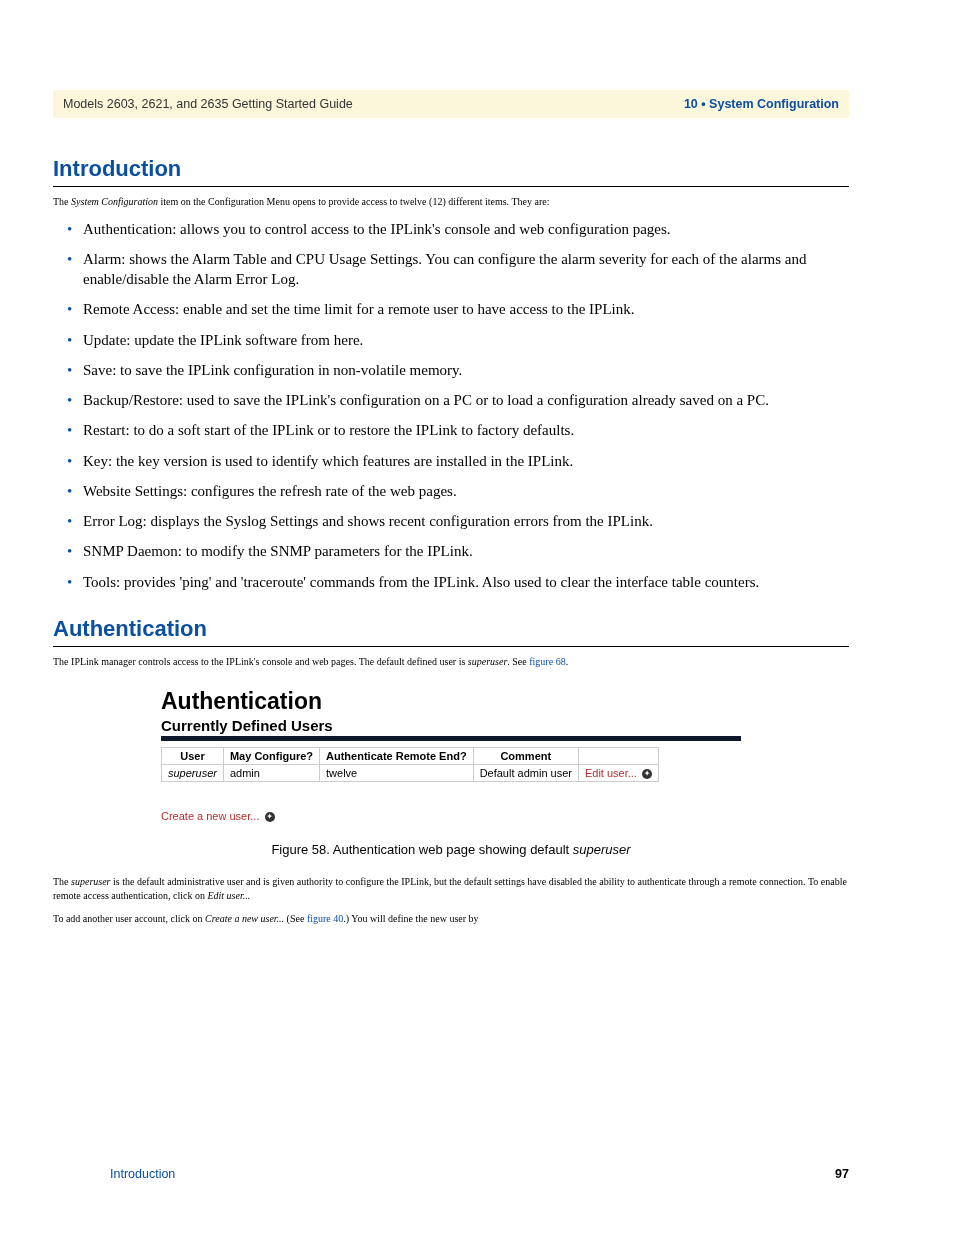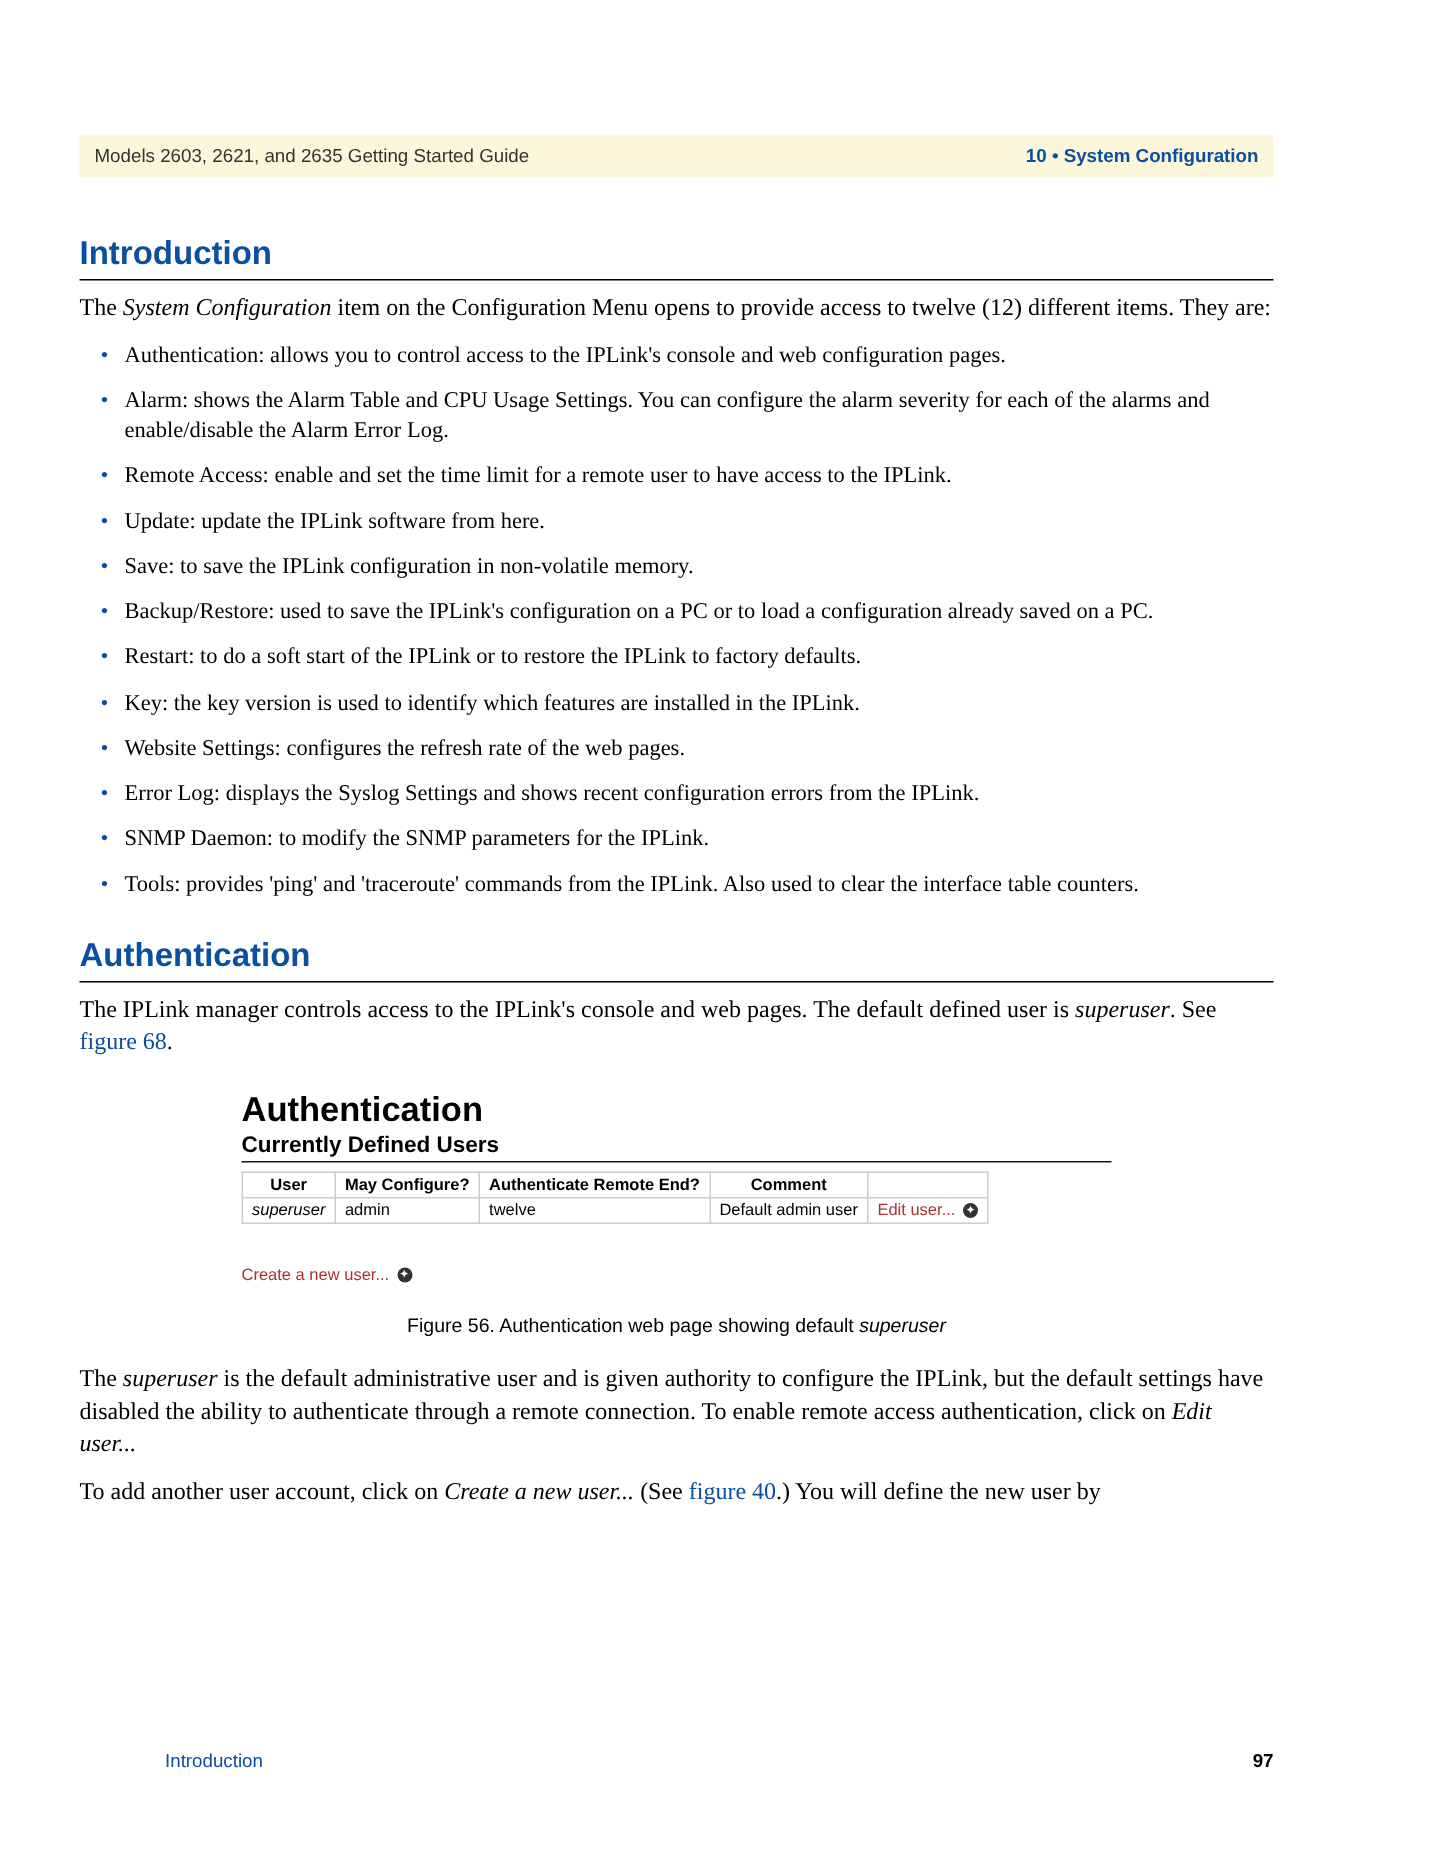--- a/index.html
+++ b/index.html
@@ -38,21 +38,21 @@
     font-weight: bold;
     font-size: 22px;
     margin: 0 0 4px 0;
     padding-bottom: 0;
   }
   .rule {
     border-bottom: 1px solid #000;
     margin-bottom: 8px;
   }
   p.body {
-    font-size: 16px;
+    font-size: 10px;
     line-height: 1.35;
     margin: 4px 0 10px 0;
   }
   ul.bullets {
     list-style: none;
     padding: 0;
     margin: 6px 0 24px 14px;
   }
   ul.bullets li {
     font-size: 15px;
@@ -84,21 +84,21 @@
   .fig-sub {
     font-family: Arial, Helvetica, sans-serif;
     font-size: 12.5px;
     line-height: 1.3;
     margin-bottom: 12px;
   }
   .fig-sec-title {
     font-family: Arial, Helvetica, sans-serif;
     font-weight: bold;
     font-size: 15px;
-    border-bottom: 1px solid #0f172a;
+    border-bottom: 5px solid #0f172a;
     padding-bottom: 2px;
     margin-bottom: 6px;
   }
   table.users {
     border-collapse: collapse;
     font-family: Arial, Helvetica, sans-serif;
     font-size: 11px;
   }
   table.users th, table.users td {
     border: 1px solid #ccc;
@@ -216,21 +216,21 @@
       </tr>
     </tbody>
       </table>
     <span class="new-user-link">
       <span>Create a new user...</span>
       <span class="gear">✦</span>
     </span>
   </div>
 
   <div class="caption">
-    <span>Figure 56. Authentication web page showing default </span><span class="italic">superuser</span>
+    <span>Figure 58. Authentication web page showing default </span><span class="italic">superuser</span>
   </div>
 
   <p class="body">
     <span>The </span><span class="italic">superuser</span><span> is the default administrative user and is given authority to configure the IPLink, but the default settings have disabled the ability to authenticate through a remote connection. To enable remote access authentication, click on </span><span class="italic">Edit user...</span>
   </p>
 
   <p class="body">
     <span>To add another user account, click on </span><span class="italic">Create a new user...</span><span> (See </span><span class="link">figure 40</span><span>.) You will define the new user by</span>
   </p>
 

